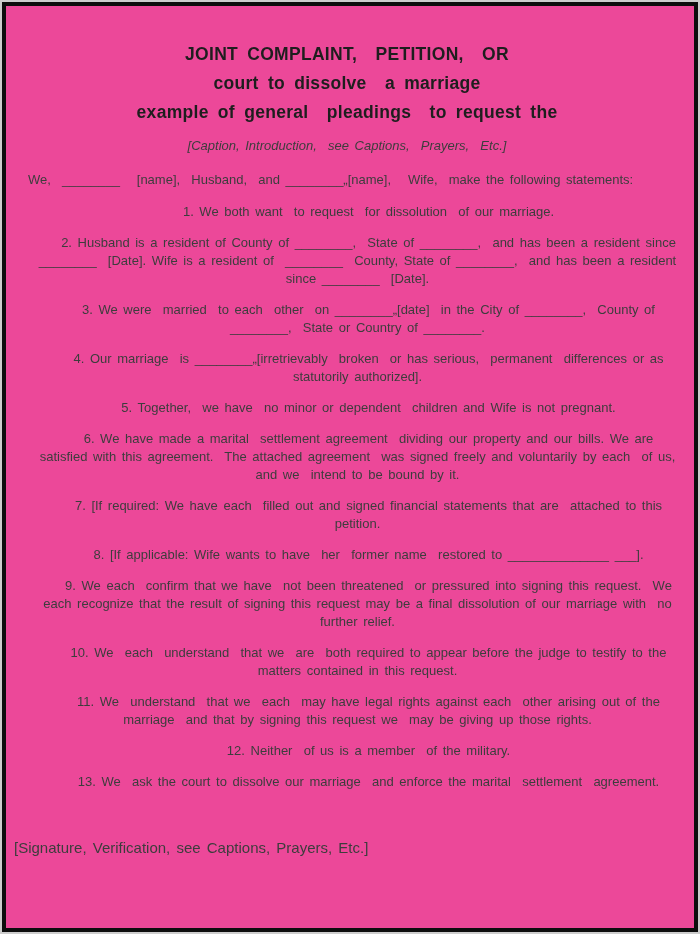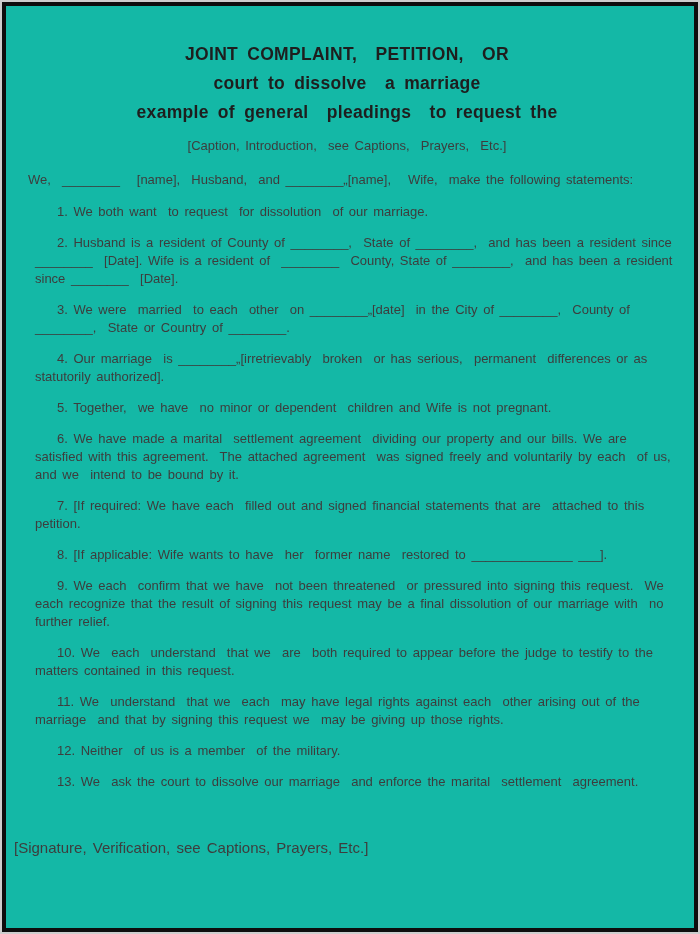--- a/index.html
+++ b/index.html
@@ -9,21 +9,21 @@
     height: 934px;
     background: #ffffff;
     border: 2px solid #cdcdcd;
     font-family: "Liberation Sans", "DejaVu Sans", sans-serif;
     overflow: hidden;
   }
   .frame {
     width: 100%;
     height: 100%;
     border: 4px solid #0d0d0d;
-    background: #14b8a6;
+    background: #ec4899;
     padding: 34px 14px 10px 8px;
     overflow: hidden;
   }
   .title-block {
     text-align: center;
     margin-bottom: 10px;
   }
   .title-line {
     font-size: 17.5px;
     font-weight: bold;
@@ -34,20 +34,21 @@
     white-space: pre-wrap;
   }
   .caption-line {
     text-align: center;
     font-size: 13px;
     color: #3d3d3d;
     line-height: 18px;
     word-spacing: 2px;
     margin-bottom: 16px;
     white-space: pre-wrap;
+    font-style: italic;
   }
   .intro-line {
     font-size: 13px;
     color: #3d3d3d;
     line-height: 18px;
     word-spacing: 2px;
     margin-left: 14px;
     margin-bottom: 14px;
     max-width: 660px;
     white-space: pre-wrap;
@@ -55,20 +56,21 @@
   .form-item {
     font-size: 13px;
     color: #3d3d3d;
     line-height: 18px;
     word-spacing: 2px;
     margin-left: 21px;
     margin-bottom: 13px;
     text-indent: 22px;
     max-width: 652px;
     white-space: pre-wrap;
+    text-align: center;
   }
   .footer-line {
     font-size: 15px;
     color: #3d3d3d;
     line-height: 18px;
     word-spacing: 2px;
     margin-top: 48px;
     white-space: pre-wrap;
   }
 </style>

